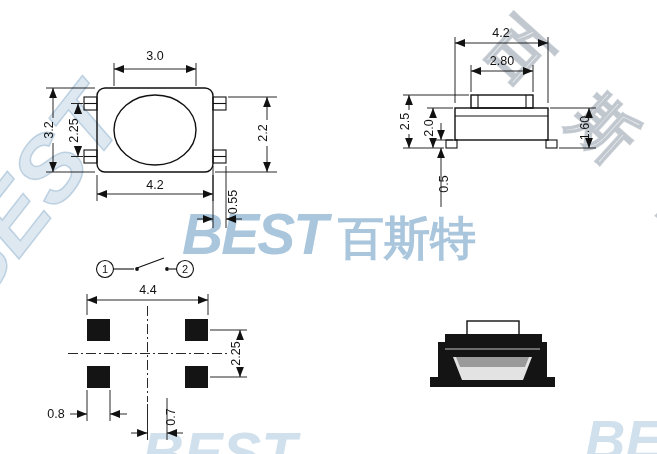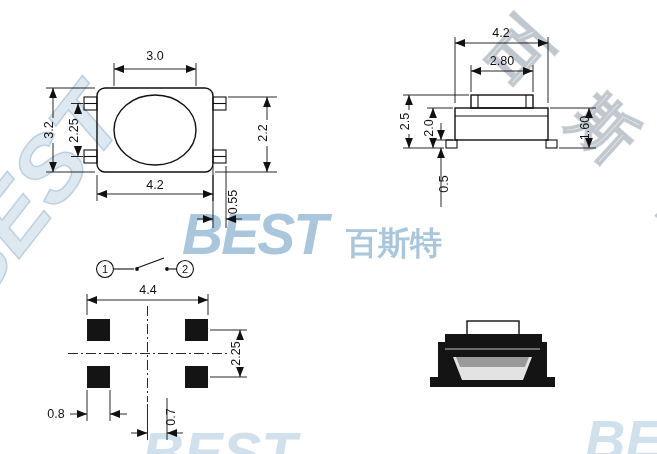--- a/index.html
+++ b/index.html
@@ -2,21 +2,21 @@
 <html><head>
 <meta charset="utf-8">
 <style>
   html,body{margin:0;padding:0;background:#fff;}
   .canvas{position:relative;width:657px;height:454px;background:#ffffff;overflow:hidden;
           font-family:"Liberation Sans",sans-serif;}
   
   .wm{position:absolute;z-index:1;white-space:nowrap;user-select:none;line-height:1;}
   .wm-center{left:182px;top:206px;color:#a9c6dd;}
   .wm-center .wm-best{font-size:57px;font-weight:bold;font-style:italic;letter-spacing:-2px;}
-  .wm-center .wm-cn{font-size:32px;font-weight:bold;margin-left:20px;}
+  .wm-center .wm-cn{font-size:46px;font-weight:bold;margin-left:12px;}
   .wm-left{left:-48px;top:247px;font-size:92px;font-weight:bold;font-style:italic;
            color:rgba(169,198,221,0.40);-webkit-text-stroke:1.5px rgba(150,180,205,0.55);
            transform:rotate(-52deg);transform-origin:0 50%;}
   .wm-tr{left:516px;top:8px;font-size:62px;font-weight:bold;letter-spacing:18px;
          color:rgba(165,175,185,0.25);-webkit-text-stroke:1.5px rgba(145,155,168,0.45);
          transform:rotate(42deg);transform-origin:0 0;}
   .wm-bl{left:142px;top:424px;font-size:58px;font-weight:bold;font-style:italic;color:rgba(169,198,221,0.55);}
   .wm-br{left:585px;top:412px;font-size:56px;font-weight:bold;font-style:italic;color:rgba(169,198,221,0.55);}
   svg.drawing{position:absolute;left:0;top:0;z-index:2;}
   svg text{font-family:"Liberation Sans",sans-serif;font-size:12.5px;fill:#111;}

